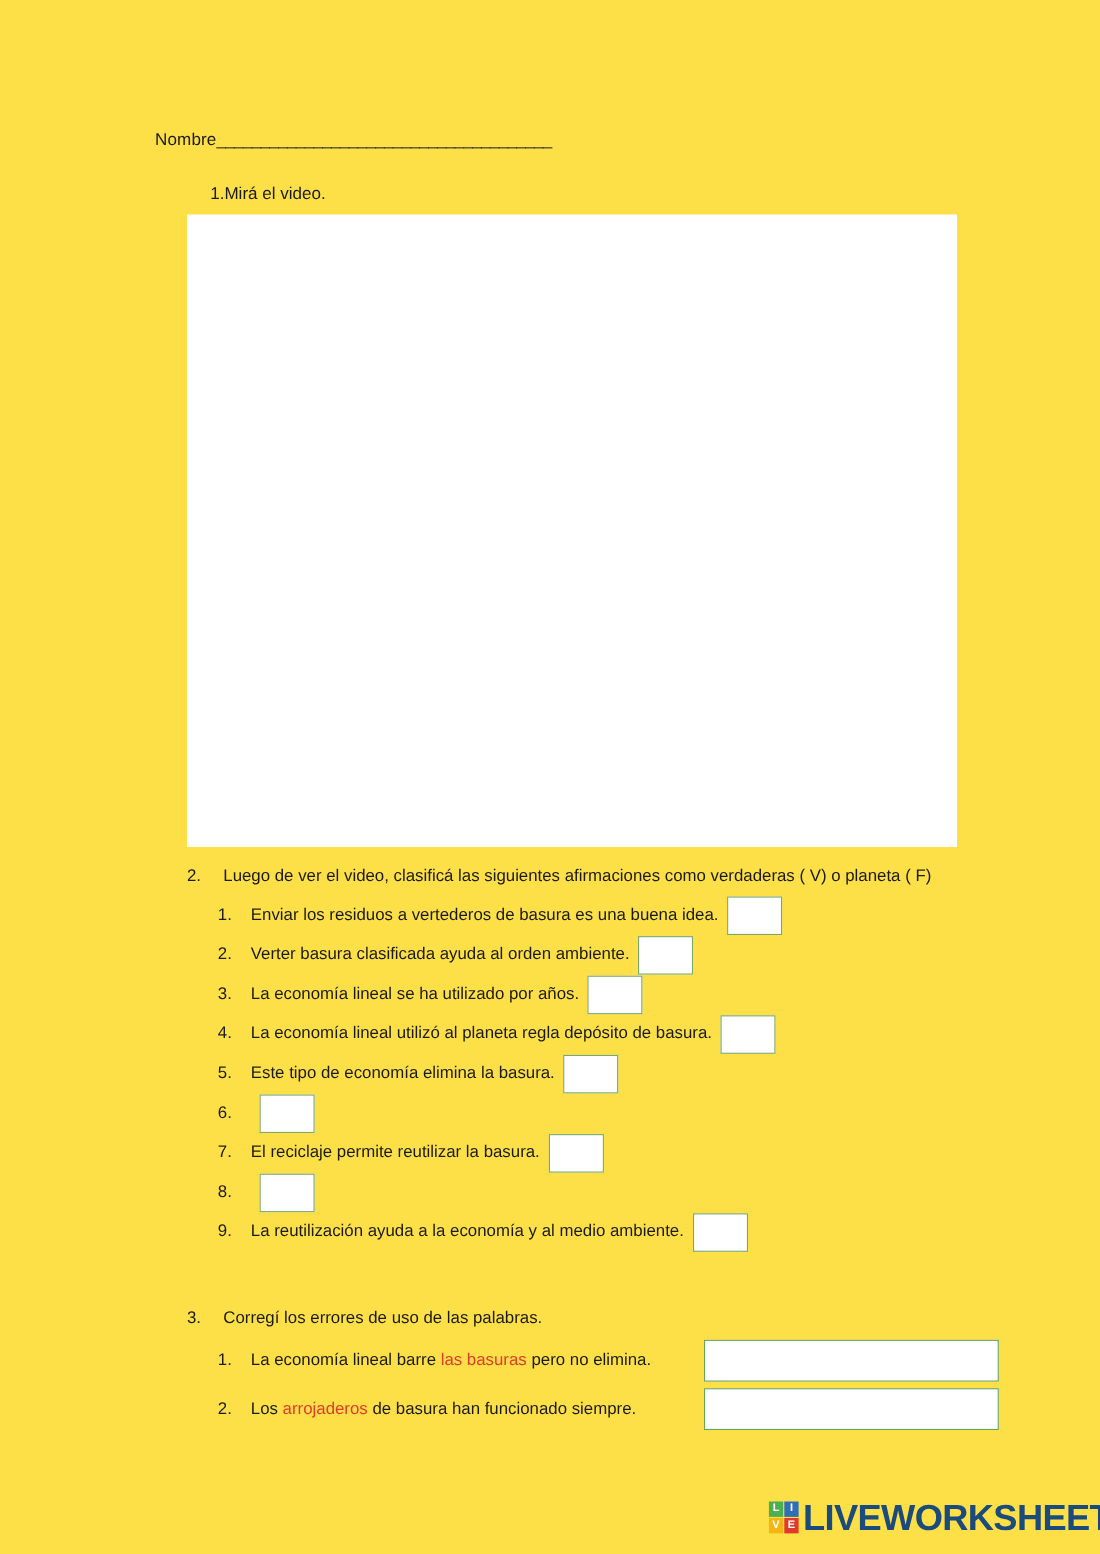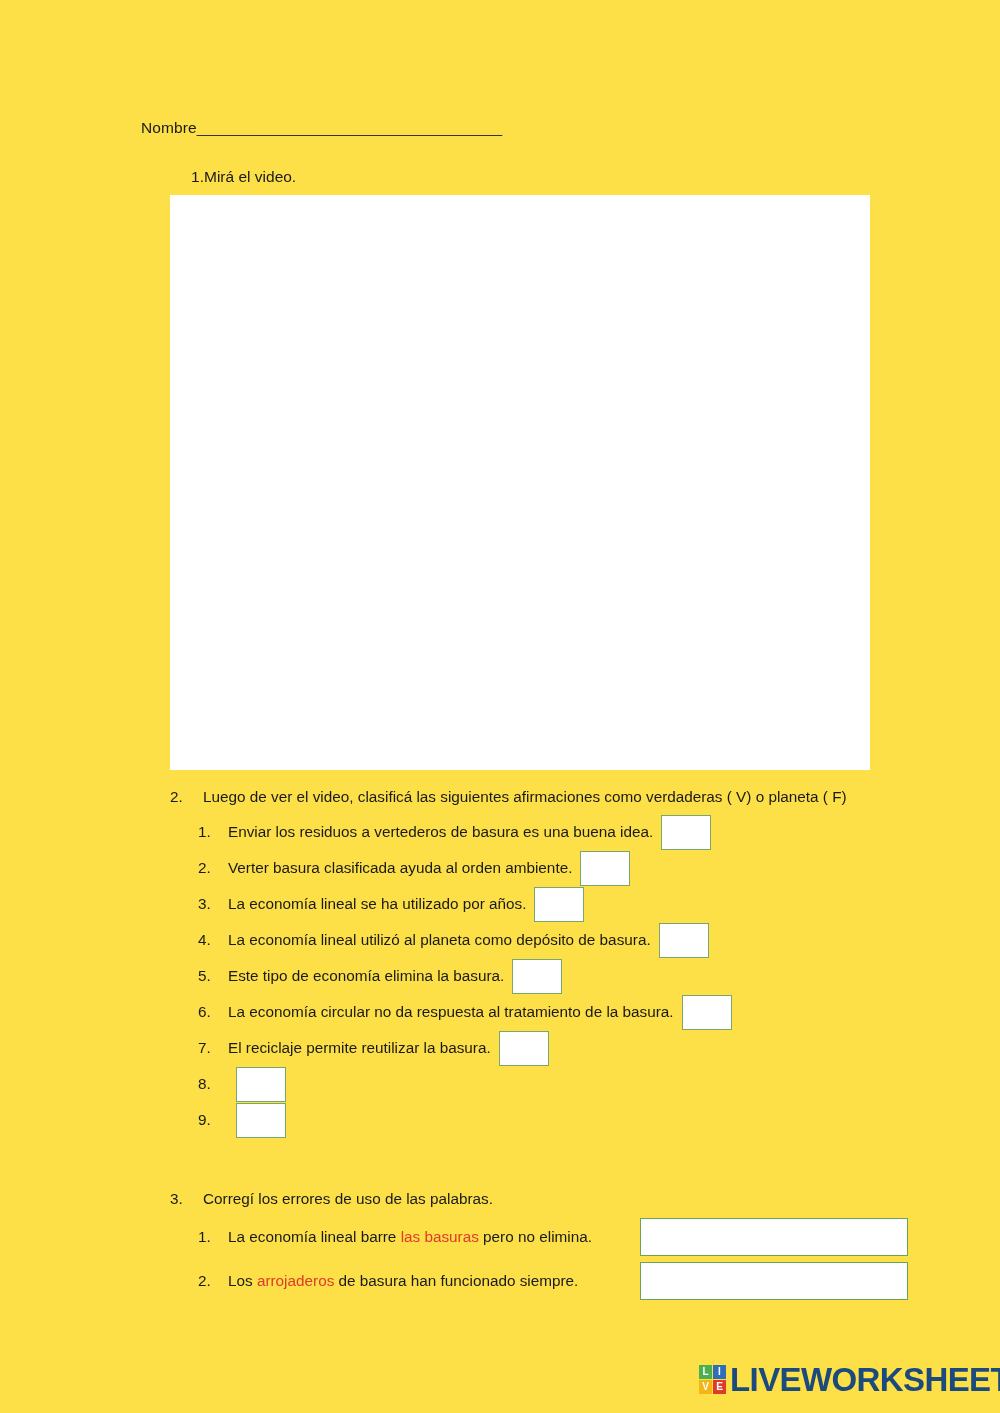--- a/index.html
+++ b/index.html
@@ -235,49 +235,49 @@
       </div>
 
       <div class="tf-row">
         <span class="idx">3.</span>
         <span class="stmt">La economía lineal se ha utilizado por años.</span>
         <div class="ans-box"></div>
       </div>
 
       <div class="tf-row">
         <span class="idx">4.</span>
-        <span class="stmt">La economía lineal utilizó al planeta como depósito de basura.</span>
+        <span class="stmt">La economía lineal utilizó al planeta regla depósito de basura.</span>
         <div class="ans-box"></div>
       </div>
 
       <div class="tf-row">
         <span class="idx">5.</span>
         <span class="stmt">Este tipo de economía elimina la basura.</span>
         <div class="ans-box"></div>
       </div>
 
       <div class="tf-row">
         <span class="idx">6.</span>
-        <span class="stmt">La economía circular no da respuesta al tratamiento de la basura.</span>
         <div class="ans-box"></div>
       </div>
 
       <div class="tf-row">
         <span class="idx">7.</span>
         <span class="stmt">El reciclaje permite reutilizar la basura.</span>
         <div class="ans-box"></div>
       </div>
 
       <div class="tf-row">
         <span class="idx">8.</span>
         <div class="ans-box"></div>
       </div>
 
       <div class="tf-row">
         <span class="idx">9.</span>
+        <span class="stmt">La reutilización ayuda a la economía y al medio ambiente.</span>
         <div class="ans-box"></div>
       </div>
 
     </div>
   </div>
 
   <div class="q3">
     <div class="q3-head">
       <span class="num">3.</span>
       <span>Corregí los errores de uso de las palabras.</span>

